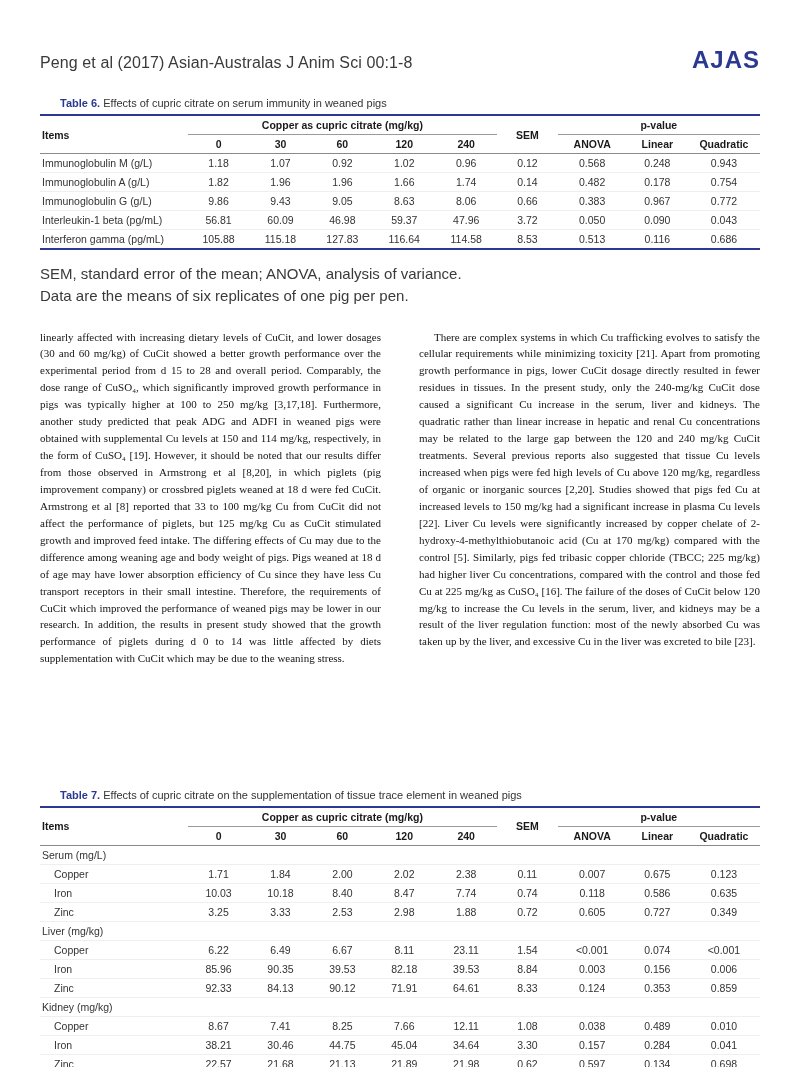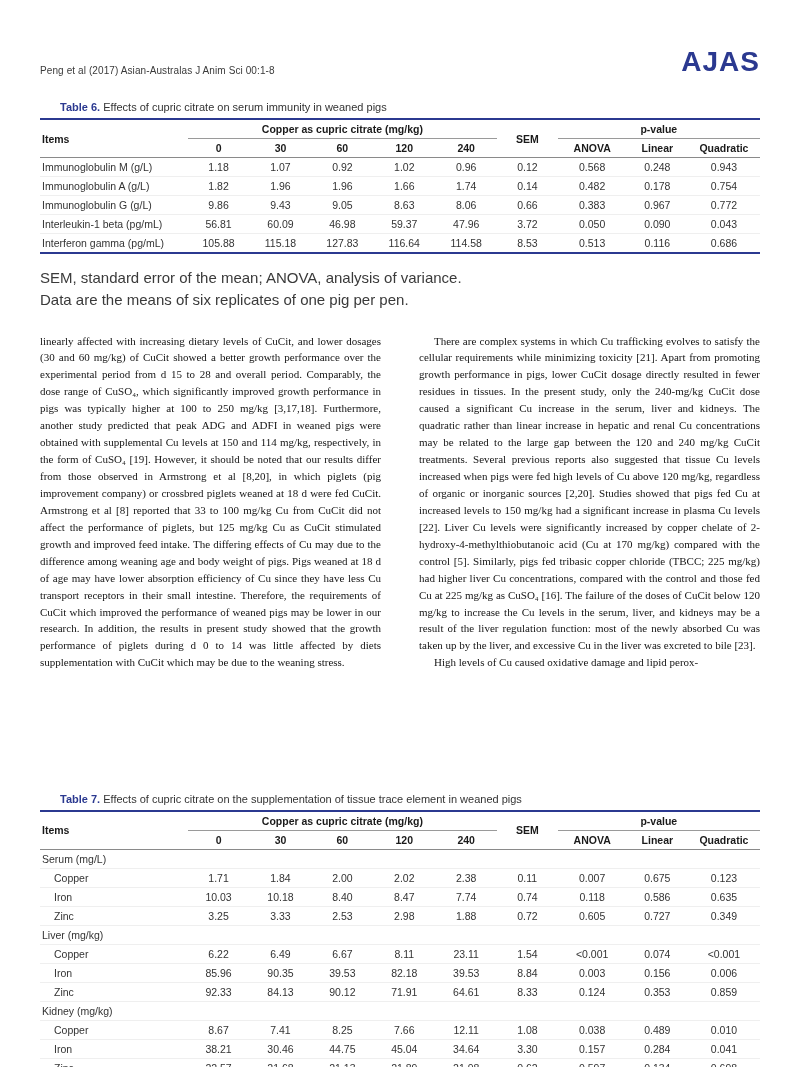--- a/index.html
+++ b/index.html
@@ -11,23 +11,23 @@
     overflow: hidden;
     color: #222;
   }
   .page { padding: 0 40px; }
 
   
   .header {
     display: flex; justify-content: space-between; align-items: flex-end;
     margin-top: 48px;
   }
-  .citation { font-size: 10px; color: #3a3a3a; letter-spacing: 0.1px; text-align: right; }
+  .citation { font-size: 16px; color: #3a3a3a; letter-spacing: 0.1px; text-align: right; }
   .logo {
-    font-size: 28px; font-weight: bold; color: #2b3990;
+    font-size: 24px; font-weight: bold; color: #2b3990;
     letter-spacing: 1px; line-height: 1;
   }
 
   
   .tbl-caption { font-size: 11px; color: #333; margin-top: 25px; }
   .tbl-caption .lbl { font-weight: bold; color: #2b3990; margin-left: 20px; }
 
   
   table {
     width: 100%; border-collapse: collapse; table-layout: fixed;
@@ -175,21 +175,20 @@
     <div>SEM, standard error of the mean; ANOVA, analysis of variance.</div>
     <div>Data are the means of six replicates of one pig per pen.</div>
   </div>
 
   <div class="columns">
     <div class="col" id="leftcol">
         <p>linearly affected with increasing dietary levels of CuCit, and lower dosages (30 and 60 mg/kg) of CuCit showed a better growth performance over the experimental period from d 15 to 28 and overall period. Comparably, the dose range of CuSO₄, which significantly improved growth performance in pigs was typically higher at 100 to 250 mg/kg [3,17,18]. Furthermore, another study predicted that peak ADG and ADFI in weaned pigs were obtained with supplemental Cu levels at 150 and 114 mg/kg, respectively, in the form of CuSO₄ [19]. However, it should be noted that our results differ from those observed in Armstrong et al [8,20], in which piglets (pig improvement company) or crossbred piglets weaned at 18 d were fed CuCit. Armstrong et al [8] reported that 33 to 100 mg/kg Cu from CuCit did not affect the performance of piglets, but 125 mg/kg Cu as CuCit stimulated growth and improved feed intake. The differing effects of Cu may due to the difference among weaning age and body weight of pigs. Pigs weaned at 18 d of age may have lower absorption efficiency of Cu since they have less Cu transport receptors in their small intestine. Therefore, the requirements of CuCit which improved the performance of weaned pigs may be lower in our research. In addition, the results in present study showed that the growth performance of piglets during d 0 to 14 was little affected by diets supplementation with CuCit which may be due to the weaning stress.</p>
       </div>
     <div class="col" id="rightcol">
         <p class="indent">There are complex systems in which Cu trafficking evolves to satisfy the cellular requirements while minimizing toxicity [21]. Apart from promoting growth performance in pigs, lower CuCit dosage directly resulted in fewer residues in tissues. In the present study, only the 240-mg/kg CuCit dose caused a significant Cu increase in the serum, liver and kidneys. The quadratic rather than linear increase in hepatic and renal Cu concentrations may be related to the large gap between the 120 and 240 mg/kg CuCit treatments. Several previous reports also suggested that tissue Cu levels increased when pigs were fed high levels of Cu above 120 mg/kg, regardless of organic or inorganic sources [2,20]. Studies showed that pigs fed Cu at increased levels to 150 mg/kg had a significant increase in plasma Cu levels [22]. Liver Cu levels were significantly increased by copper chelate of 2-hydroxy-4-methylthiobutanoic acid (Cu at 170 mg/kg) compared with the control [5]. Similarly, pigs fed tribasic copper chloride (TBCC; 225 mg/kg) had higher liver Cu concentrations, compared with the control and those fed Cu at 225 mg/kg as CuSO₄ [16]. The failure of the doses of CuCit below 120 mg/kg to increase the Cu levels in the serum, liver, and kidneys may be a result of the liver regulation function: most of the newly absorbed Cu was taken up by the liver, and excessive Cu in the liver was excreted to bile [23].</p>
-        <p class="indent">High levels of Cu caused oxidative damage and lipid perox-</p>
       </div>
   </div>
 
   <div class="tbl-caption" style="margin-top:8px">
     <span class="lbl">Table 7.</span><span> Effects of cupric citrate on the supplementation of tissue trace element in weaned pigs</span>
   </div>
   <table>
     <colgroup>
       <col style="width:20.5%">
       <col style="width:8.6%">

